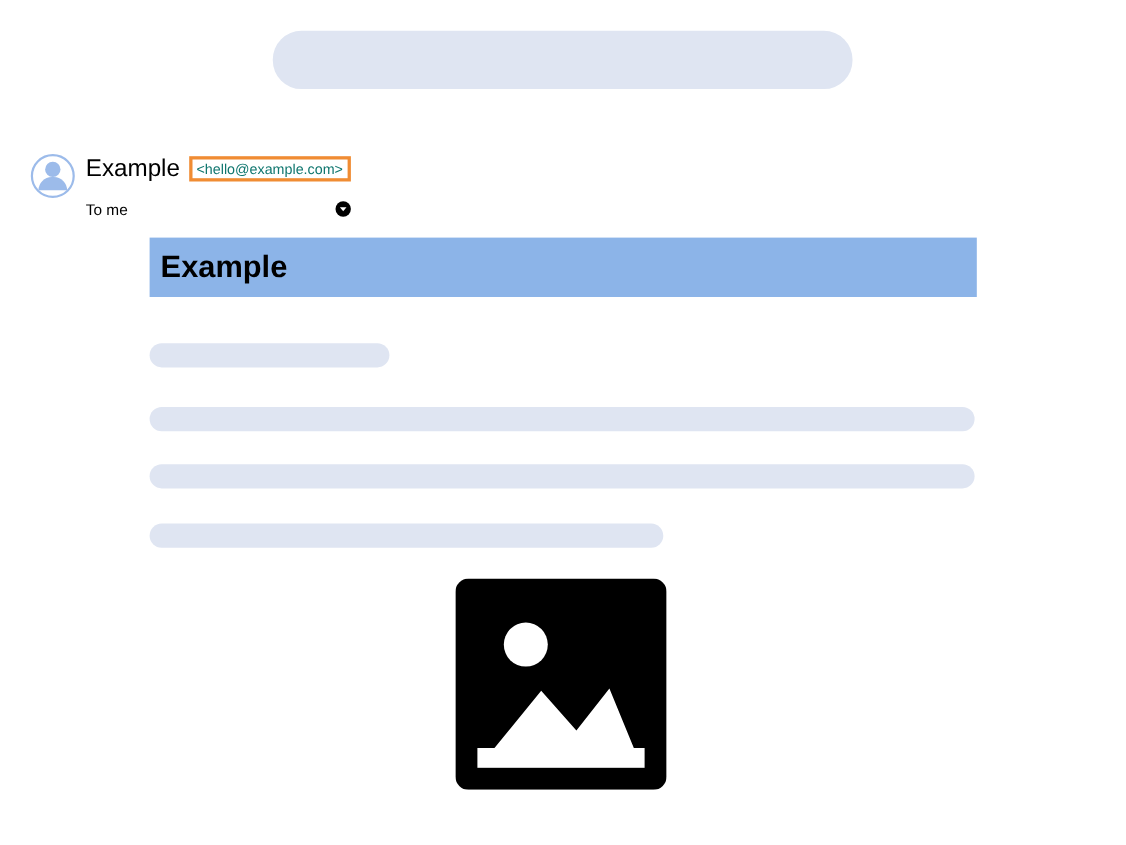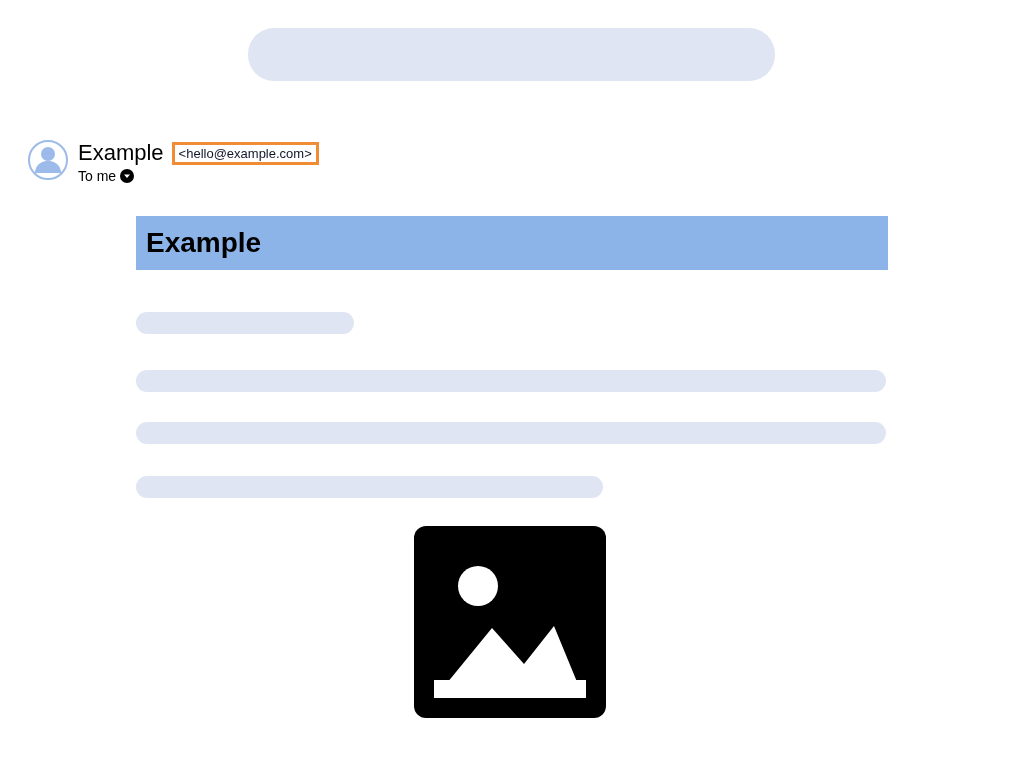--- a/index.html
+++ b/index.html
@@ -67,29 +67,30 @@
       display: flex;
       align-items: center;
       gap: 8px;
     }
     .sender-name {
       font-size: 22px;
       color: #000;
     }
     .sender-email {
       font-size: 13px;
-      color: #0f172a;
+      color: #0f766e;
       border: 3px solid #F08C33;
       padding: 1px 4px;
     }
     .to-line {
       display: flex;
       align-items: center;
       gap: 4px;
-      margin-top: 2px;
+      margin-top: 16px;
+      justify-content: space-between;
     }
     .to-text {
       font-size: 14px;
       color: #000;
     }
     .chevron-badge {
       width: 14px;
       height: 14px;
       background: #000;
       border-radius: 50%;

